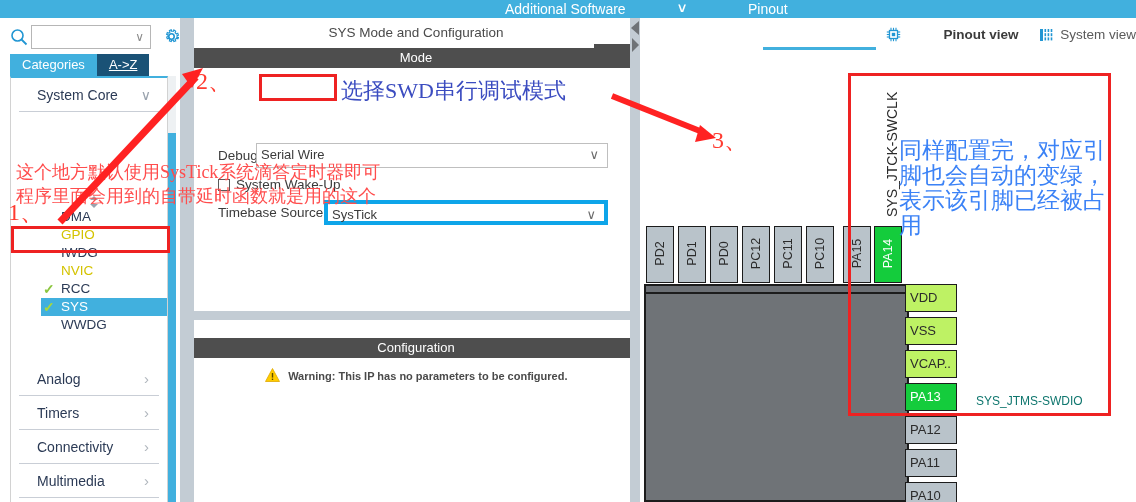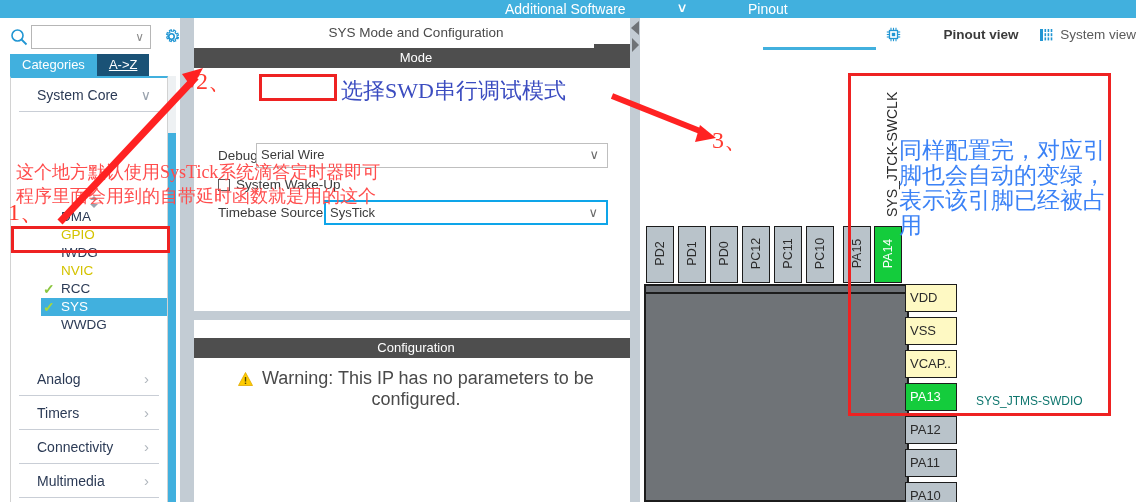--- a/index.html
+++ b/index.html
@@ -171,42 +171,42 @@
   }
   #wakeup-label{
     position:absolute; left:18px; top:-1px; font-size:13.5px; color:#3b3b3b;
     white-space:nowrap;
   }
   #tb-label{
     position:absolute; left:24px; top:137px; font-size:13.5px; color:#3b3b3b;
   }
   #tb-select{
     position:absolute; left:130px; top:132px; width:284px; height:25px;
-    border:2px solid #0ea5e9; background:#ffffff;padding-left:37px;
+    border:4px solid #0ea5e9; background:#ffffff;padding-left:37px;
   }
   #tb-value{ position:absolute; left:4px; top:3px; font-size:13px; color:#3b3b3b; }
   #tb-caret{ position:absolute; right:8px; top:3px; color:#6b6b6b; font-size:13px; }
 
   #red-note{
     position:absolute; left:16px; top:160px; font-size:18px;
     color:#ff4d4d; line-height:24px; white-space:nowrap;
     font-family:"Liberation Serif", serif;
   }
 
   #conf-header{
     position:absolute; left:0; top:320px; width:444px; height:20px;
     line-height:20px; text-align:center; color:#ffffff; font-size:13px;
     background:#4e4e4e;
   }
   #warn-row{
     position:absolute; left:0; top:350px; width:444px; text-align:center;
   }
   #warn-icon{ display:inline-block; vertical-align:-2px; margin-right:5px; }
   #warn-text{
-    font-size:18px; color:#4a4a4a; font-weight:normal;
+    font-size:11px; color:#4a4a4a; font-weight:bold;
   }
 
   
   #mid-band-top{
     position:absolute; left:194px; top:311px; width:444px; height:9px;
     background:#c3ccd4;
   }
 
   
   #collapse-col{
@@ -264,21 +264,21 @@
   }
   .pin-top.green{ background:#14cc3c; }
   .pin-top.green .plabel{ color:#ffffff; }
 
   .pin-right{
     position:absolute; left:905px; width:52px; height:28px;
     background:#b9c3ca; border:1.5px solid #1c1c1c;
     font-size:13px; line-height:26px; padding-left:4px; color:#2b2b2b;
     white-space:nowrap;
   }
-  .pin-right.power{ background:#fef9c3; }
+  .pin-right.power{ background:#bef264; }
   .pin-right.green{ background:#14cc3c; color:#ffffff; }
   .pin-sig{
     position:absolute; font-size:12px; color:#0f766e; white-space:nowrap;
   }
   #sig-swdio{ left:976px; top:394px; }
   #sig-swclk{
     position:absolute; left:884px; top:62px;
     font-size:14px; color:#2b2b2b; white-space:nowrap;
     transform:rotate(-90deg); transform-origin:0 0;
     margin-top:155px;

